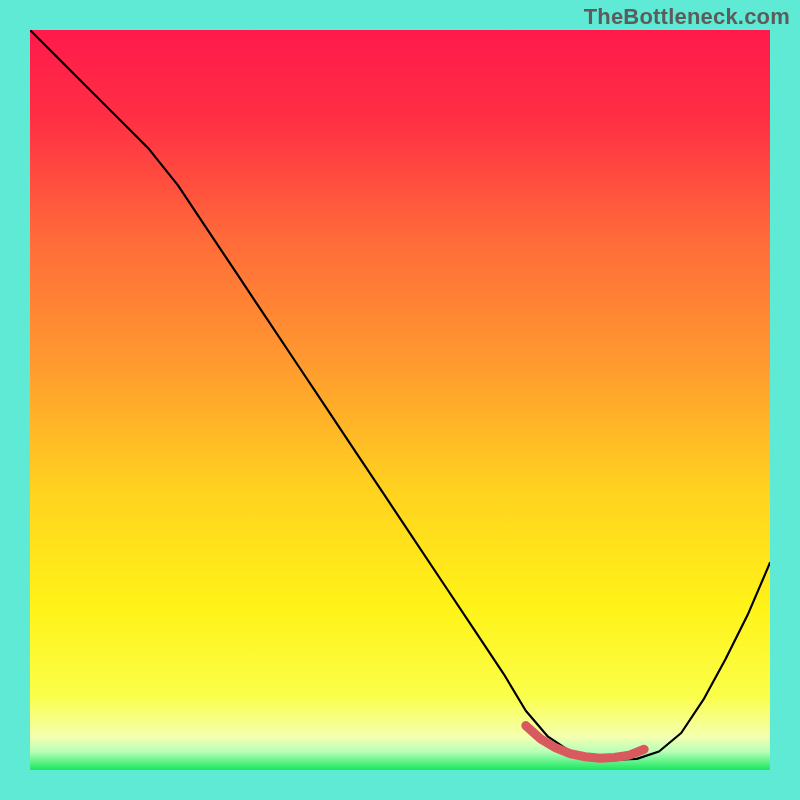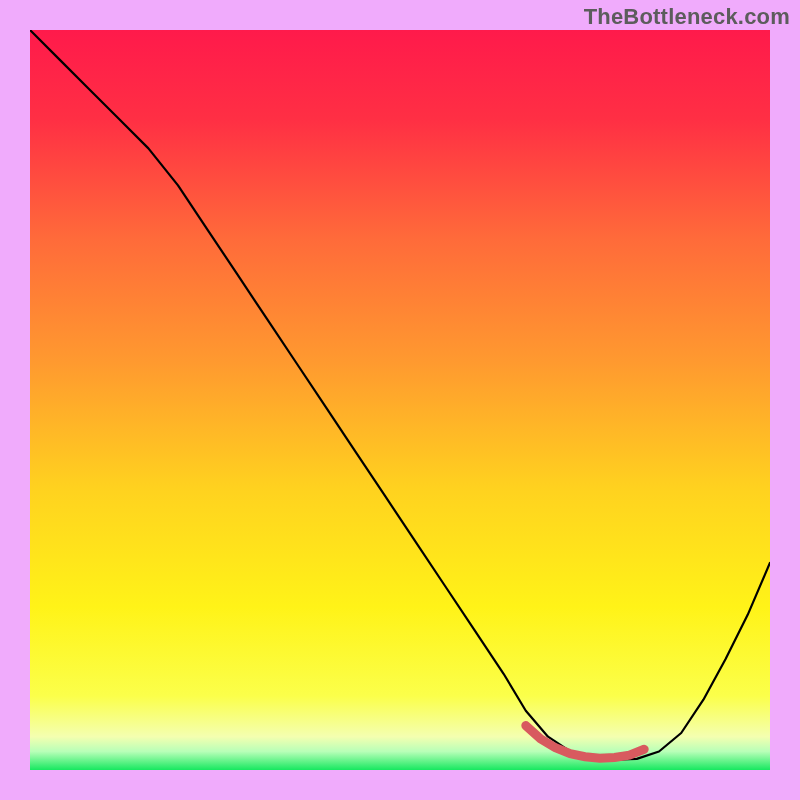--- a/index.html
+++ b/index.html
@@ -1,21 +1,21 @@
 <!DOCTYPE html>
 <html><head>
 <meta charset="utf-8">
 <style>
   * { margin: 0; padding: 0; box-sizing: border-box; }
   html, body { width: 800px; height: 800px; overflow: hidden; background: #000; }
   .container {
     position: relative;
     width: 800px;
     height: 800px;
-    background: #f0abfc;
+    background: #5eead4;
   }
   .watermark {
     position: absolute;
     top: 4px;
     right: 10px;
     font-family: Arial, Helvetica, sans-serif;
     font-size: 22px;
     font-weight: bold;
     color: #5c5c5c;
     letter-spacing: 0.2px;

